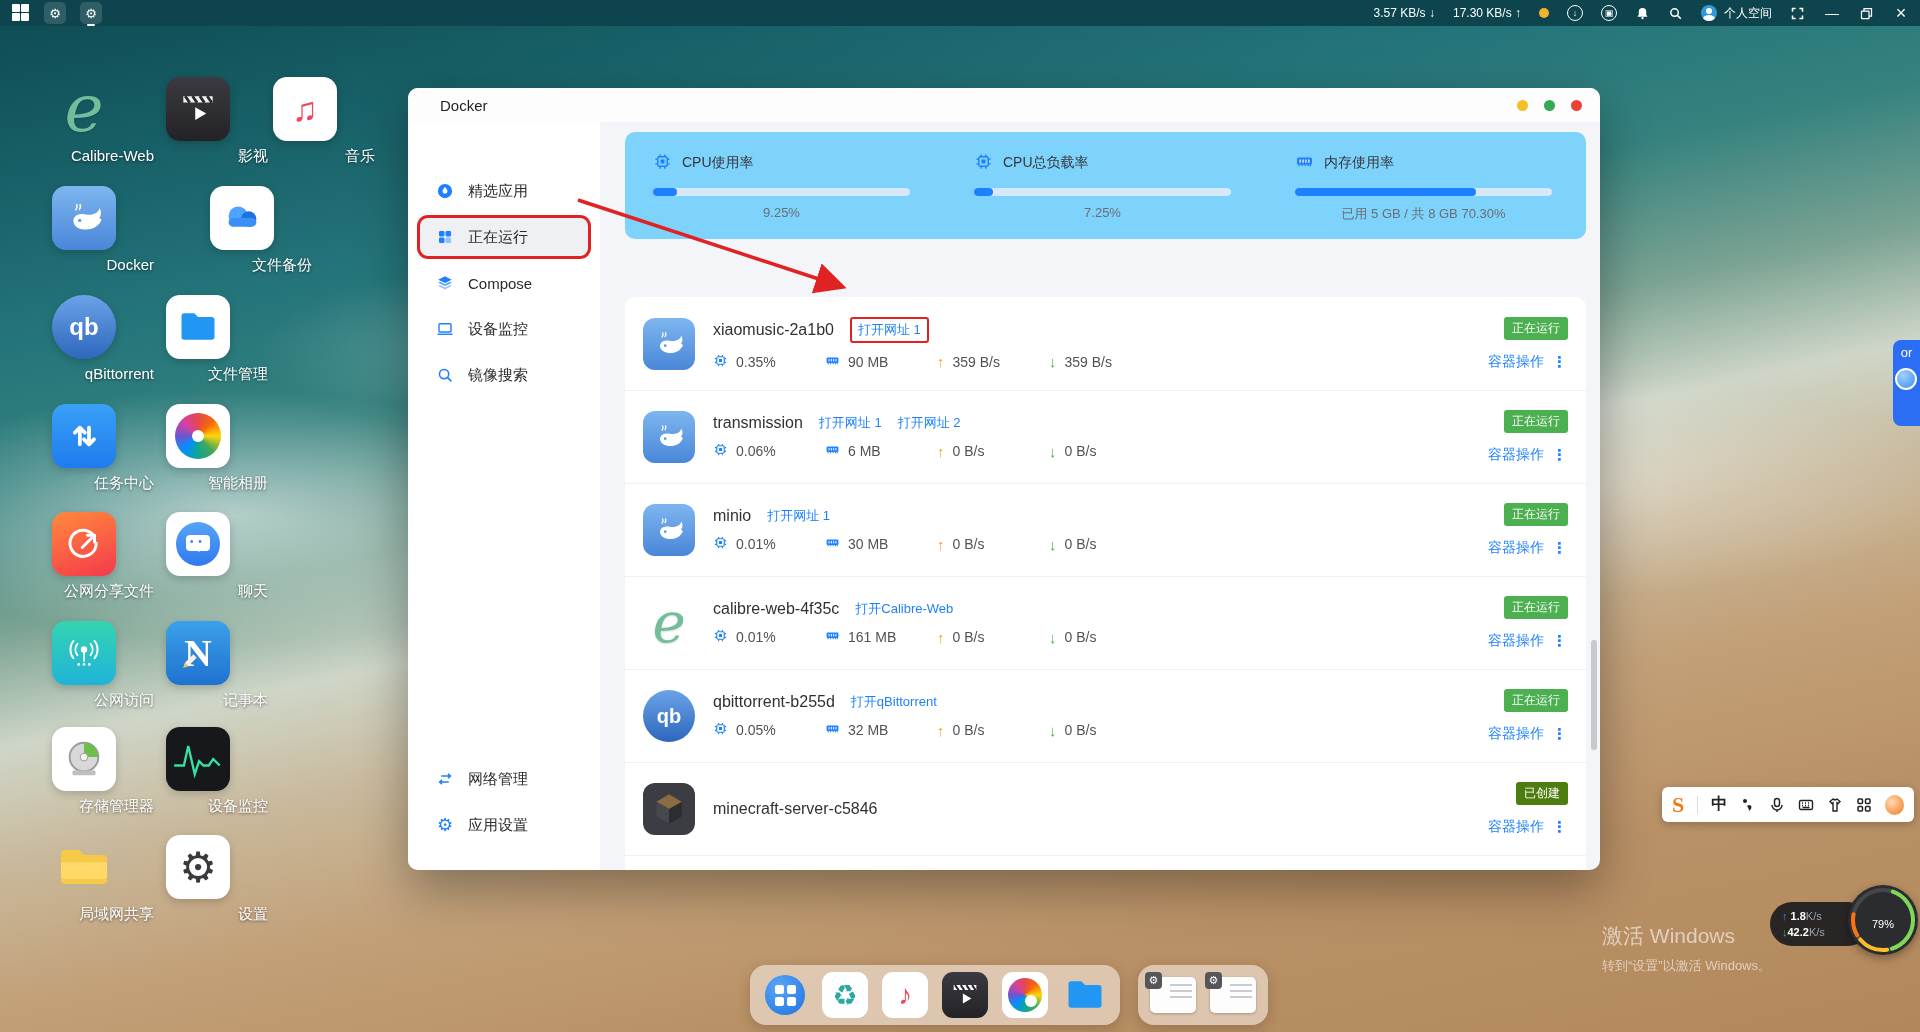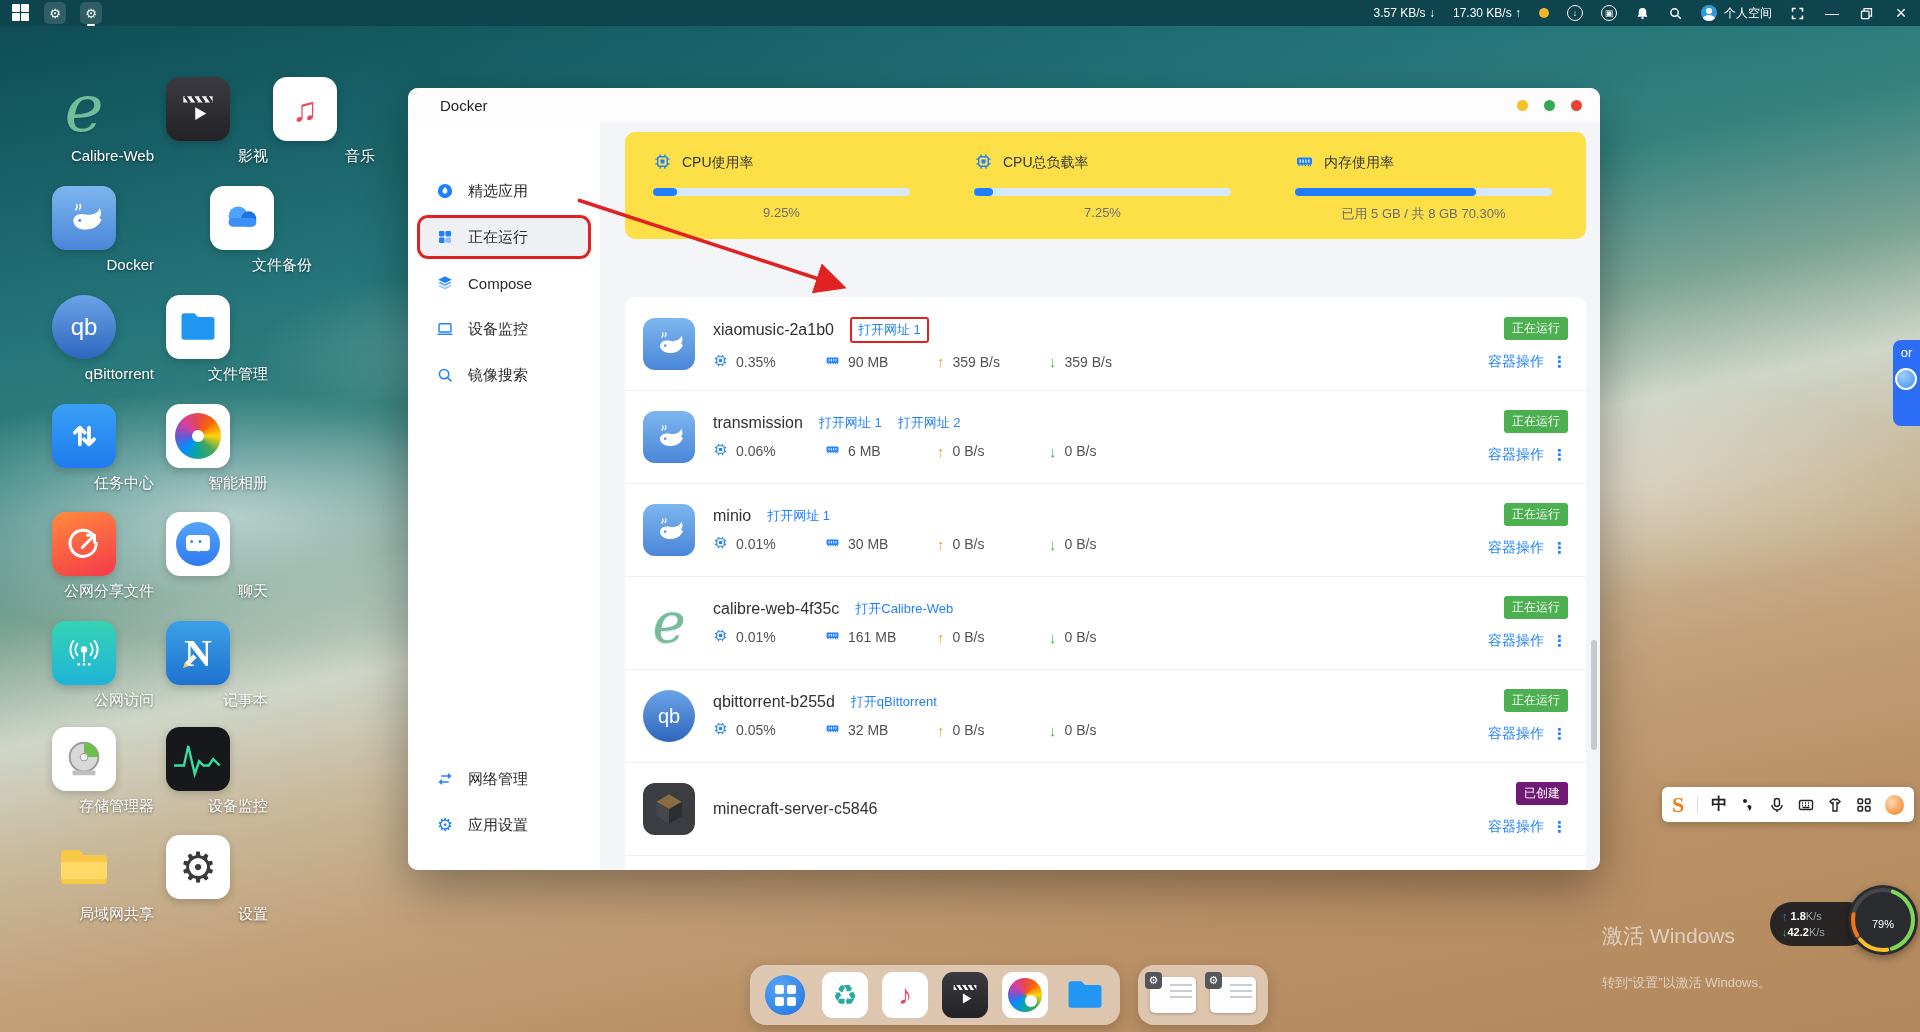--- a/index.html
+++ b/index.html
@@ -37,21 +37,21 @@
   .tile { width:64px; height:64px; border-radius:14px; display:flex; align-items:center; justify-content:center; overflow:hidden;
     box-shadow:0 3px 8px rgba(0,0,0,.18); background:#fff; }
   .tile.naked { box-shadow:none; background:transparent; }
   .desk-label { position:absolute; left:-38px; top:70px; width:140px; text-align:right; color:#fff; font-size:15px;
     text-shadow:0 1px 3px rgba(0,0,0,.55); white-space:nowrap; }
   .cal-e { font-family:"DejaVu Serif","Liberation Serif",serif; font-style:italic; font-size:66px; color:#74bd9b; line-height:1; text-shadow:0 1px 2px rgba(0,0,0,.15); }
   .t-movie { background:linear-gradient(180deg,#3a3a40,#232327); }
   .t-music .note { color:#ef4660; font-size:34px; }
   .t-whale { background:linear-gradient(180deg,#7db6ef,#4a86d8); }
   .t-qb { background:linear-gradient(180deg,#6ba3e8,#2e66bd); border-radius:50%; }
-  .qb-txt { color:#fff; font-size:24px; font-weight:normal; }
+  .qb-txt { color:#fff; font-size:24px; font-weight:bold; }
   .t-tasks { background:linear-gradient(180deg,#39a0f7,#1f7bee); }
   .t-share { background:linear-gradient(160deg,#ff8a3c,#f5394b); }
   .t-antenna { background:linear-gradient(180deg,#35d3b2,#1fb3d8); }
   .t-notes { background:linear-gradient(180deg,#3ba0e8,#1f72d0); position:relative; }
   .notes-n { color:#fff; font-size:38px; font-weight:bold; font-family:"Liberation Serif",serif; }
   .t-monitor { background:#17181c; }
   .t-settings .gear { font-size:42px; color:#3a3a3e; }
   .flower { width:46px; height:46px; border-radius:50%; position:relative;
     background:conic-gradient(#e5484d,#f76808,#ffd60a,#46a758,#12a594,#0091ff,#6e56cf,#d6409f,#e5484d); }
   .flower:after { content:""; position:absolute; left:17px; top:17px; width:12px; height:12px; background:#fff; border-radius:50%; }
@@ -86,21 +86,21 @@
   .side-list { position:absolute; left:12px; right:12px; top:50px; display:flex; flex-direction:column; gap:8px; }
   .side-list.bottom { top:auto; bottom:26px; }
   .side-item { height:38px; display:flex; align-items:center; gap:14px; padding-left:16px; border-radius:8px;
     font-size:15px; color:#2b2b2e; cursor:pointer; }
   .side-item.active { background:#eef0f3; }
   .side-item.annotated { box-shadow:0 0 0 3px #e02222; }
   .side-ic { width:18px; height:18px; display:flex; align-items:center; justify-content:center; color:#1e80ff; font-size:17px; }
   .side-ic svg { width:18px; height:18px; display:block; }
   #main { position:absolute; left:192px; top:34px; right:0; bottom:0; }
   
-  #stats-card { position:absolute; left:25px; top:10px; width:961px; height:107px; background:#fde047; border-radius:10px;
+  #stats-card { position:absolute; left:25px; top:10px; width:961px; height:107px; background:#7dd3fc; border-radius:10px;
     display:flex; padding:20px 28px 0 28px; }
   .stat-col { flex:1; margin-right:64px; }
   .stat-col:last-child { margin-right:6px; }
   .stat-head { display:flex; align-items:center; gap:10px; font-size:14px; color:#36373a; }
   .stat-head svg { width:19px; height:19px; }
   .stat-bar { margin-top:14px; height:8px; border-radius:4px; background:#d5e8fc; position:relative; }
   .stat-fill { position:absolute; left:0; top:0; bottom:0; border-radius:4px; background:#1e80ff; }
   .stat-text { margin-top:9px; text-align:center; font-size:13px; color:#6b6e73; }
   
   #list-card { position:absolute; left:25px; top:175px; width:961px; bottom:-10px; background:#fff; border-radius:10px 10px 0 0; padding:0 0; }
@@ -120,37 +120,37 @@
   .row-link { font-size:13px; color:#1e80ff; cursor:pointer; white-space:nowrap; }
   .row-link.boxed { border:2px solid #e02222; padding:2px 6px; border-radius:3px; }
   .row-line2 { display:flex; align-items:center; font-size:14px; color:#505255; }
   .stat-it { display:flex; align-items:center; gap:8px; margin-right:34px; min-width:78px; }
   .stat-it svg { width:15px; height:15px; }
   .arrow-up { color:#f5a623; font-size:15px; }
   .arrow-dn { color:#4caf50; font-size:15px; }
   .row-right { margin-left:auto; display:flex; flex-direction:column; align-items:flex-end; justify-content:center; gap:13px; }
   .badge { font-size:12px; color:#fff; padding:3px 8px; border-radius:3px; }
   .badge.running { background:#4caf50; }
-  .badge.created { background:#701a75; }
+  .badge.created { background:#4d7c0f; }
   .row-actions { display:flex; align-items:center; gap:8px; color:#1e80ff; font-size:14px; cursor:pointer; }
   .dots { font-weight:bold; font-size:15px; letter-spacing:1px; }
   #win-scrollbar { position:absolute; right:3px; top:518px; width:6px; height:110px; border-radius:3px; background:#c6c9cd; }
   
   #arrow-overlay { position:absolute; inset:0; width:1920px; height:1032px; z-index:7; pointer-events:none; }
   
   #ime { position:absolute; left:1662px; top:787px; width:252px; height:35px; z-index:6; background:#fff; border-radius:6px;
     box-shadow:0 2px 8px rgba(0,0,0,.25); display:flex; align-items:center; padding:0 10px; gap:13px; }
   .ime-s { color:#f07a12; font-size:22px; font-weight:bold; font-family:"Liberation Serif",serif; }
   .ime-div { width:1px; height:18px; background:#ddd; }
   .ime-it { font-size:16px; color:#222; display:flex; align-items:center; justify-content:center; cursor:pointer; }
   .ime-it svg { width:16px; height:16px; display:block; }
   .ime-ai { width:20px; height:20px; border-radius:50%; background:radial-gradient(circle at 35% 35%,#ffd9b5,#f07a12); }
   #watermark { position:absolute; left:1602px; top:922px; z-index:4; color:rgba(255,255,255,.58); }
   #wm1 { font-size:21px; }
-  #wm2 { font-size:13px; margin-top:24px; }
+  #wm2 { font-size:13px; margin-top:7px; }
   #perf { position:absolute; left:1770px; top:885px; z-index:6; }
   #perf-pill { position:absolute; left:0; top:17px; width:100px; height:44px; background:rgba(28,28,31,.92); border-radius:22px;
     color:#fff; font-size:11px; font-weight:bold; padding:6px 0 0 12px; }
   #perf-pill .u { color:#3b82f6; } #perf-pill .d { color:#22c55e; }
   #perf-pill .unit { color:#9ca3af; font-weight:normal; }
   #perf-pill div { line-height:16px; }
   #perf-ring { position:absolute; left:78px; top:0; width:70px; height:70px; border-radius:50%; background:#2b2c2f;
     box-shadow:0 3px 8px rgba(0,0,0,.35); display:flex; align-items:center; justify-content:center; }
   #perf-ring svg { position:absolute; inset:0; }
   #perf-pct { color:#fff; font-size:24px; }

